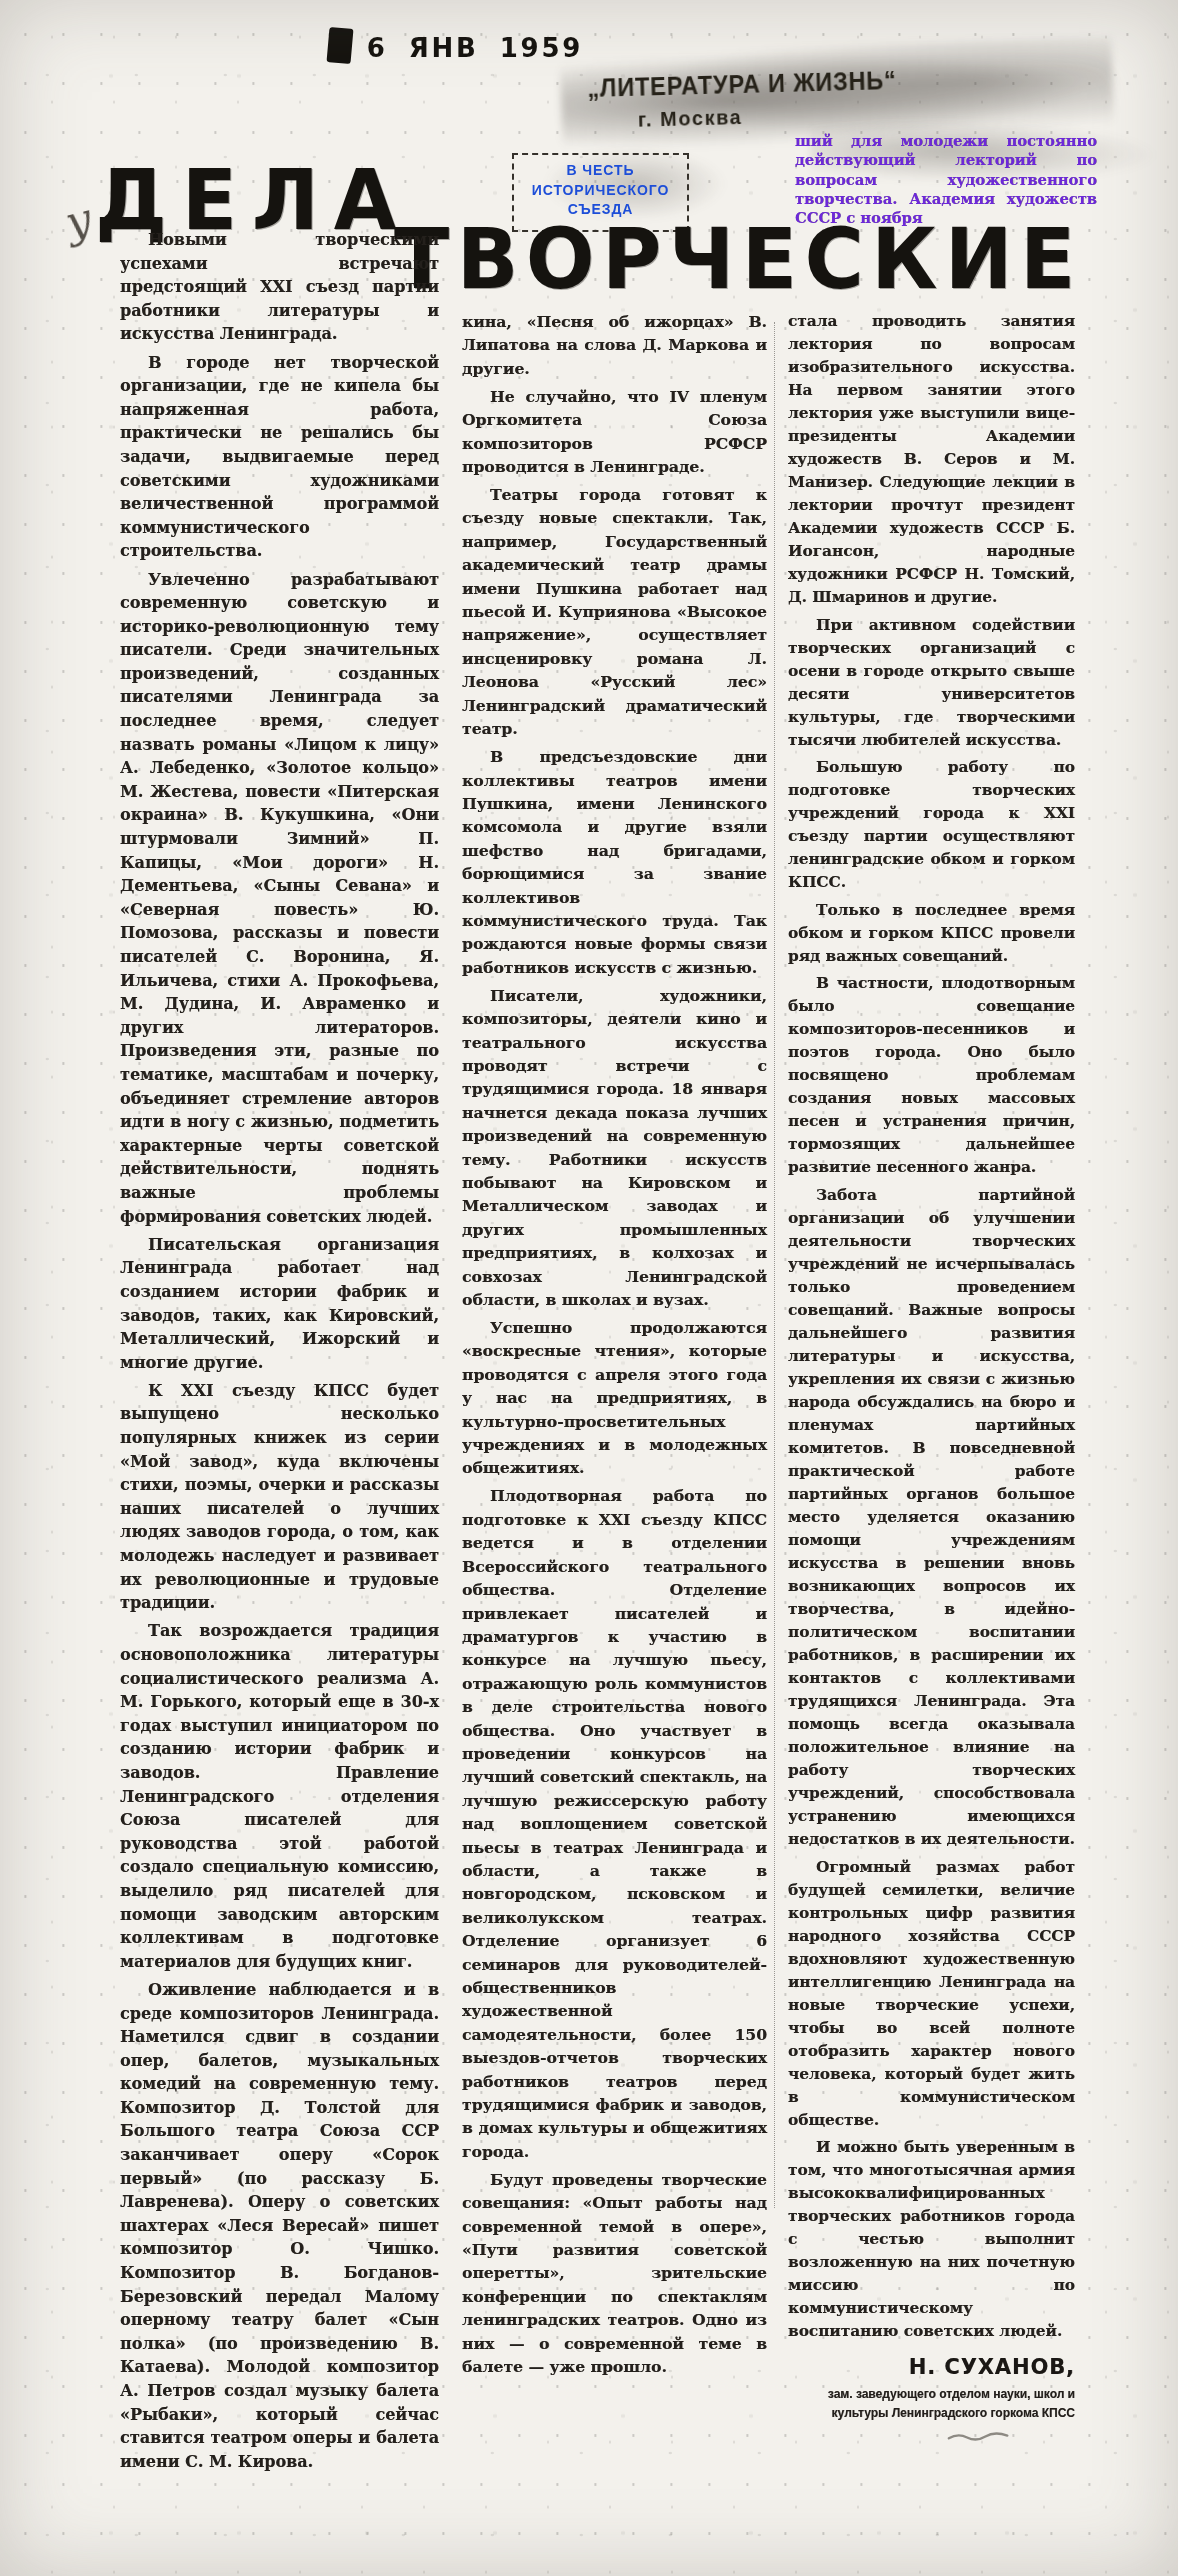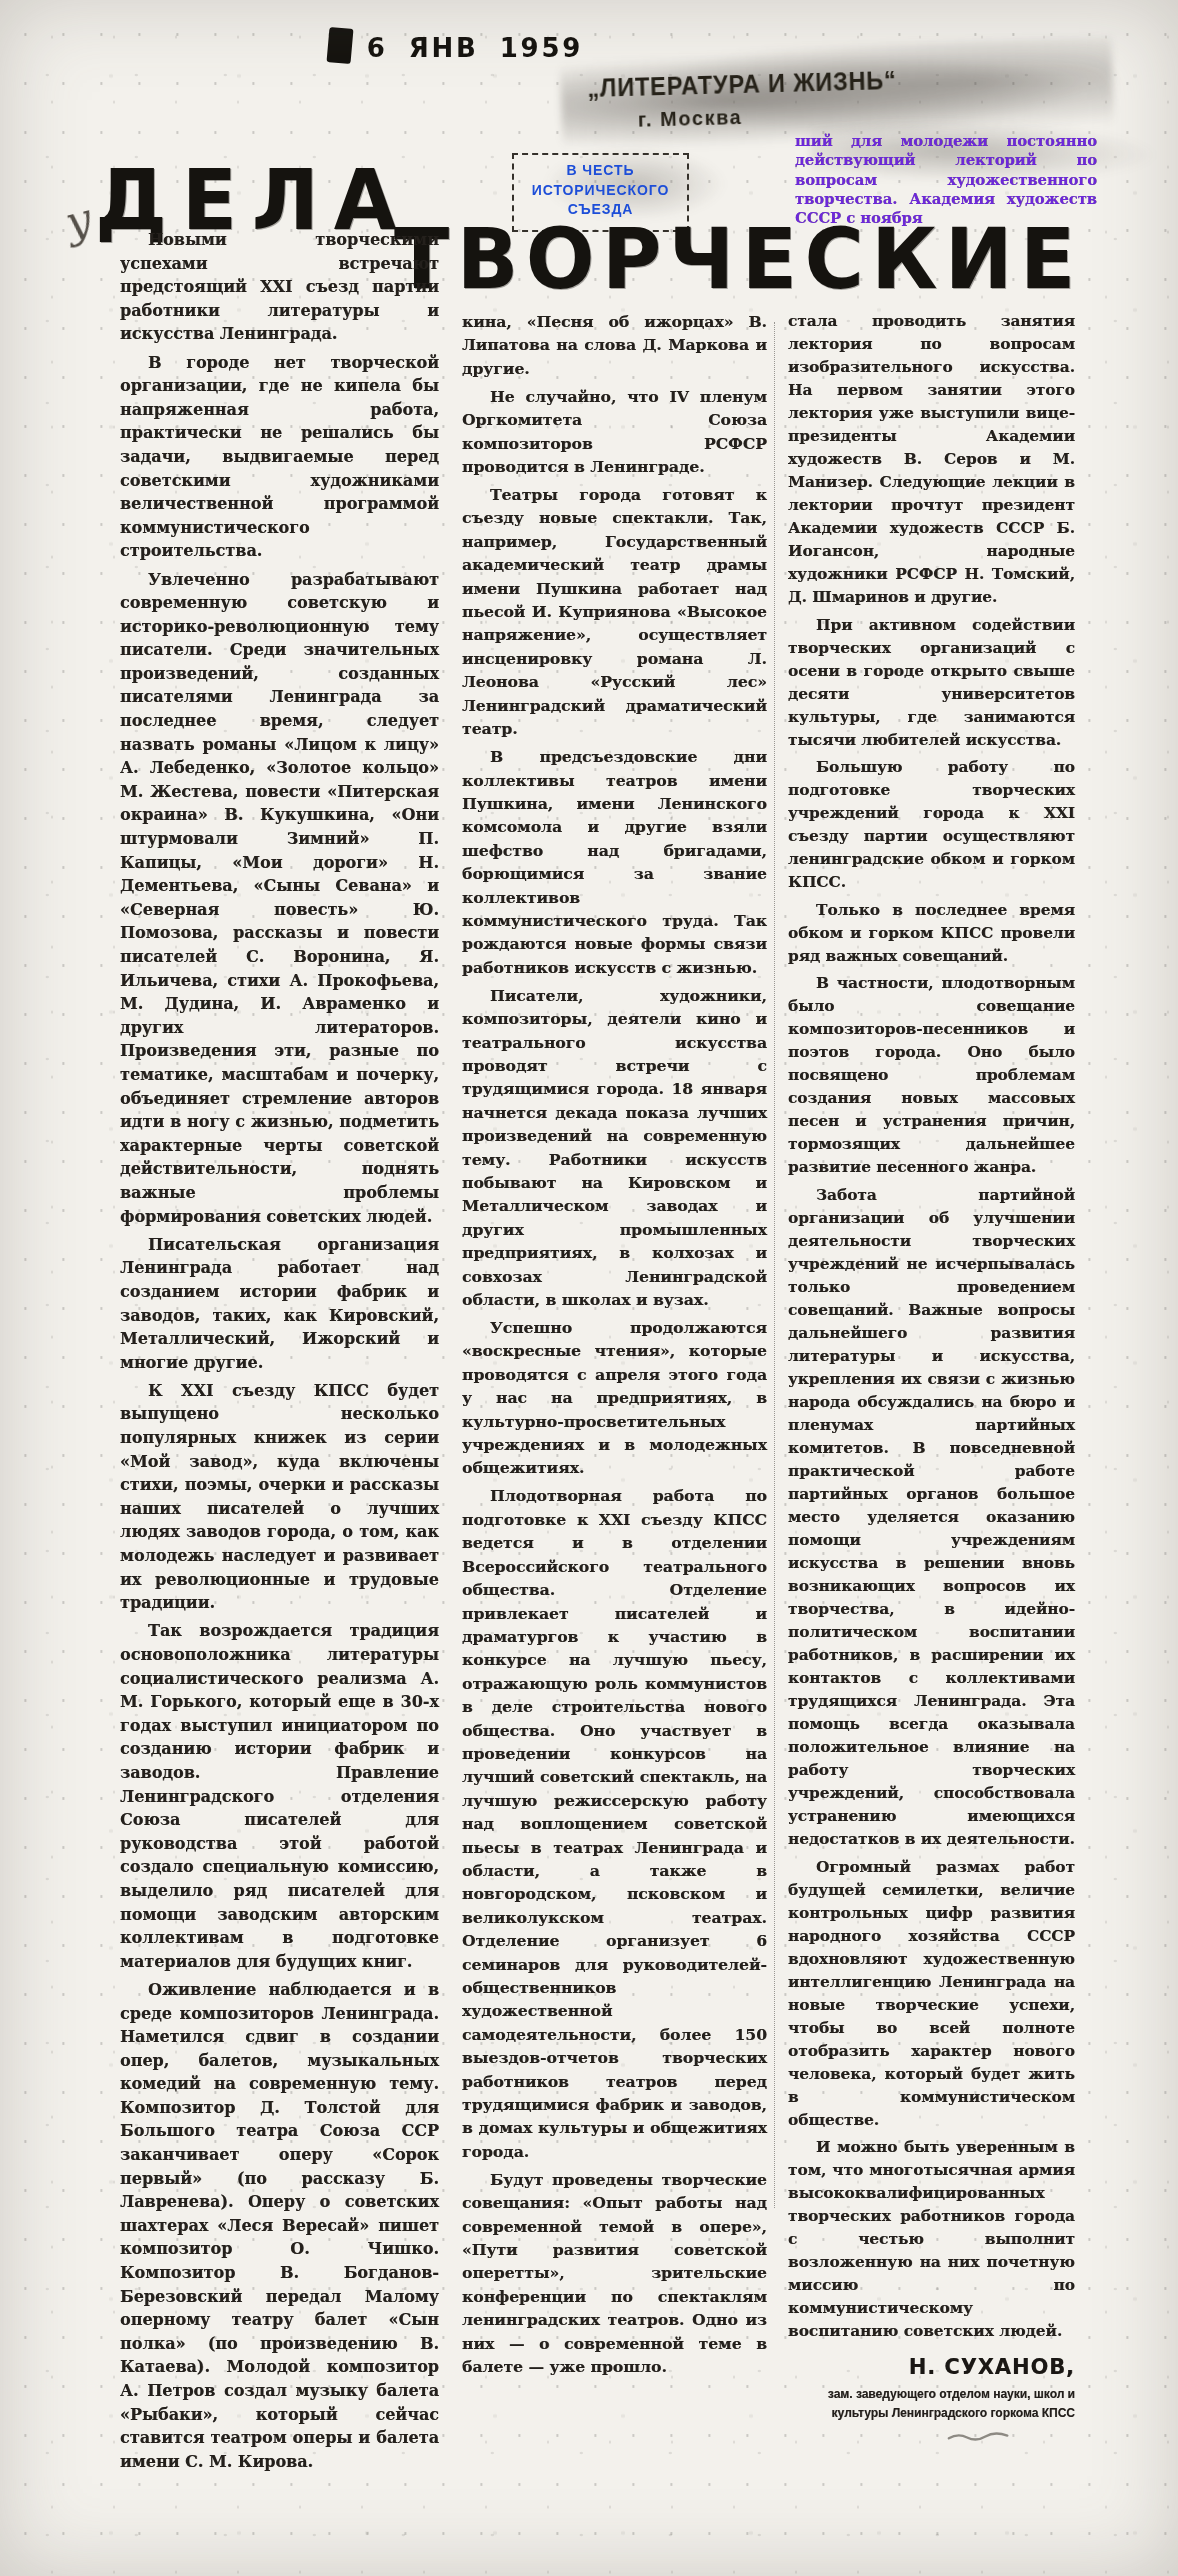--- a/index.html
+++ b/index.html
@@ -139,21 +139,21 @@
   <p>В предсъездовские дни коллективы театров имени Пушкина, имени Ленинского комсомола и другие взяли шефство над бригадами, борющимися за звание коллективов коммунистического труда. Так рождаются новые формы связи работников искусств с жизнью.</p>
   <p>Писатели, художники, композиторы, деятели кино и театрального искусства проводят встречи с трудящимися города. 18 января начнется декада показа лучших произведений на современную тему. Работники искусств побывают на Кировском и Металлическом заводах и других промышленных предприятиях, в колхозах и совхозах Ленинградской области, в школах и вузах.</p>
   <p>Успешно продолжаются «воскресные чтения», которые проводятся с апреля этого года у нас на предприятиях, в культурно-просветительных учреждениях и в молодежных общежитиях.</p>
   <p>Плодотворная работа по подготовке к XXI съезду КПСС ведется и в отделении Всероссийского театрального общества. Отделение привлекает писателей и драматургов к участию в конкурсе на лучшую пьесу, отражающую роль коммунистов в деле строительства нового общества. Оно участвует в проведении конкурсов на лучший советский спектакль, на лучшую режиссерскую работу над воплощением советской пьесы в театрах Ленинграда и области, а также в новгородском, псковском и великолукском театрах. Отделение организует 6 семинаров для руководителей-общественников художественной самодеятельности, более 150 выездов-отчетов творческих работников театров перед трудящимися фабрик и заводов, в домах культуры и общежитиях города.</p>
   <p>Будут проведены творческие совещания: «Опыт работы над современной темой в опере», «Пути развития советской оперетты», зрительские конференции по спектаклям ленинградских театров. Одно из них — о современной теме в балете — уже прошло.</p>
 
 </div>
 
 <div class="col" id="col3">
   <p class="cont">стала проводить занятия лектория по вопросам изобразительного искусства. На первом занятии этого лектория уже выступили вице-президенты Академии художеств В. Серов и М. Манизер. Следующие лекции в лектории прочтут президент Академии художеств СССР Б. Иогансон, народные художники РСФСР Н. Томский, Д. Шмаринов и другие.</p>
-  <p>При активном содействии творческих организаций с осени в городе открыто свыше десяти университетов культуры, где занимаются тысячи любителей искусства.</p>
+  <p>При активном содействии творческих организаций с осени в городе открыто свыше десяти университетов культуры, где творческими тысячи любителей искусства.</p>
   <p>Большую работу по подготовке творческих учреждений города к XXI съезду партии осуществляют ленинградские обком и горком КПСС.</p>
   <p>Только в последнее время обком и горком КПСС провели ряд важных совещаний.</p>
   <p>В частности, плодотворным было совещание композиторов-песенников и поэтов города. Оно было посвящено проблемам создания новых массовых песен и устранения причин, тормозящих дальнейшее развитие песенного жанра.</p>
   <p>Забота партийной организации об улучшении деятельности творческих учреждений не исчерпывалась только проведением совещаний. Важные вопросы дальнейшего развития литературы и искусства, укрепления их связи с жизнью народа обсуждались на бюро и пленумах партийных комитетов. В повседневной практической работе партийных органов большое место уделяется оказанию помощи учреждениям искусства в решении вновь возникающих вопросов их творчества, в идейно-политическом воспитании работников, в расширении их контактов с коллективами трудящихся Ленинграда. Эта помощь всегда оказывала положительное влияние на работу творческих учреждений, способствовала устранению имеющихся недостатков в их деятельности.</p>
   <p>Огромный размах работ будущей семилетки, величие контрольных цифр развития народного хозяйства СССР вдохновляют художественную интеллигенцию Ленинграда на новые творческие успехи, чтобы во всей полноте отобразить характер нового человека, который будет жить в коммунистическом обществе.</p>
   <p>И можно быть уверенным в том, что многотысячная армия высококвалифицированных творческих работников города с честью выполнит возложенную на них почетную миссию по коммунистическому воспитанию советских людей.</p>
   <div class="signature">
     <div class="sig-name">Н. СУХАНОВ,</div>
     <div class="sig-title">зам. заведующего отделом науки, школ и культуры Ленинградского горкома КПСС</div>
     <svg class="squiggle" width="64" height="11" viewBox="0 0 70 12">

